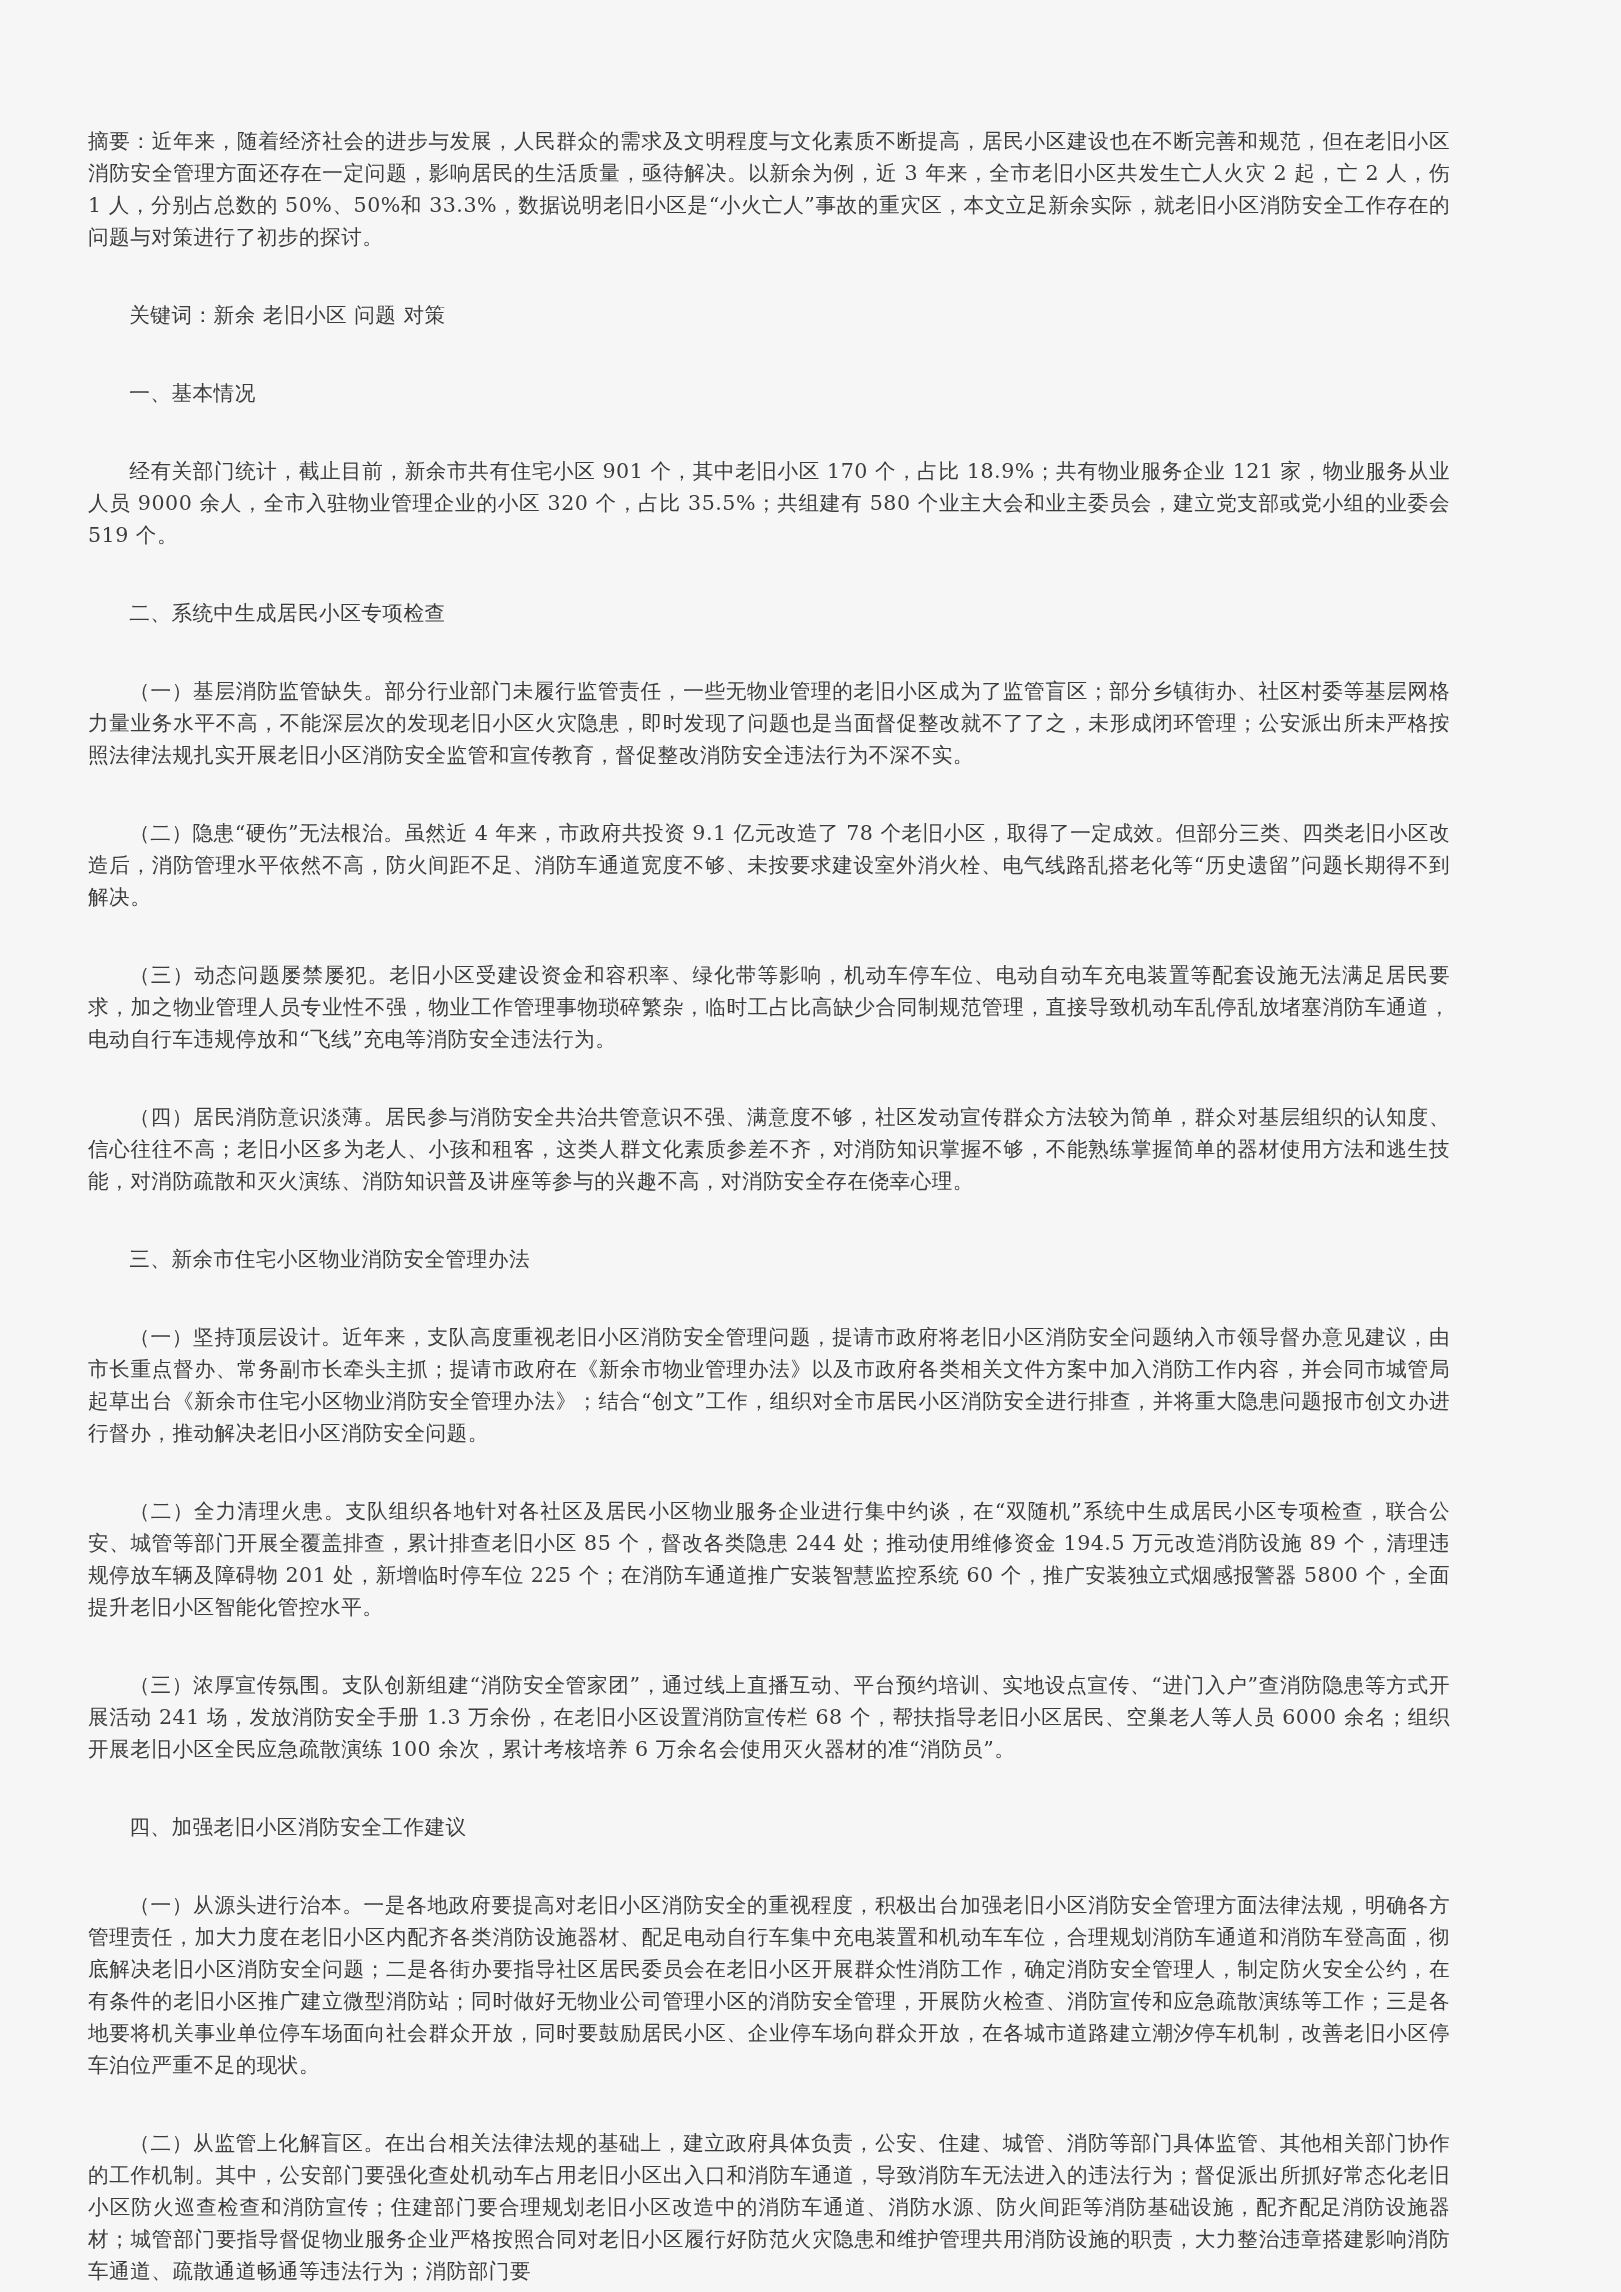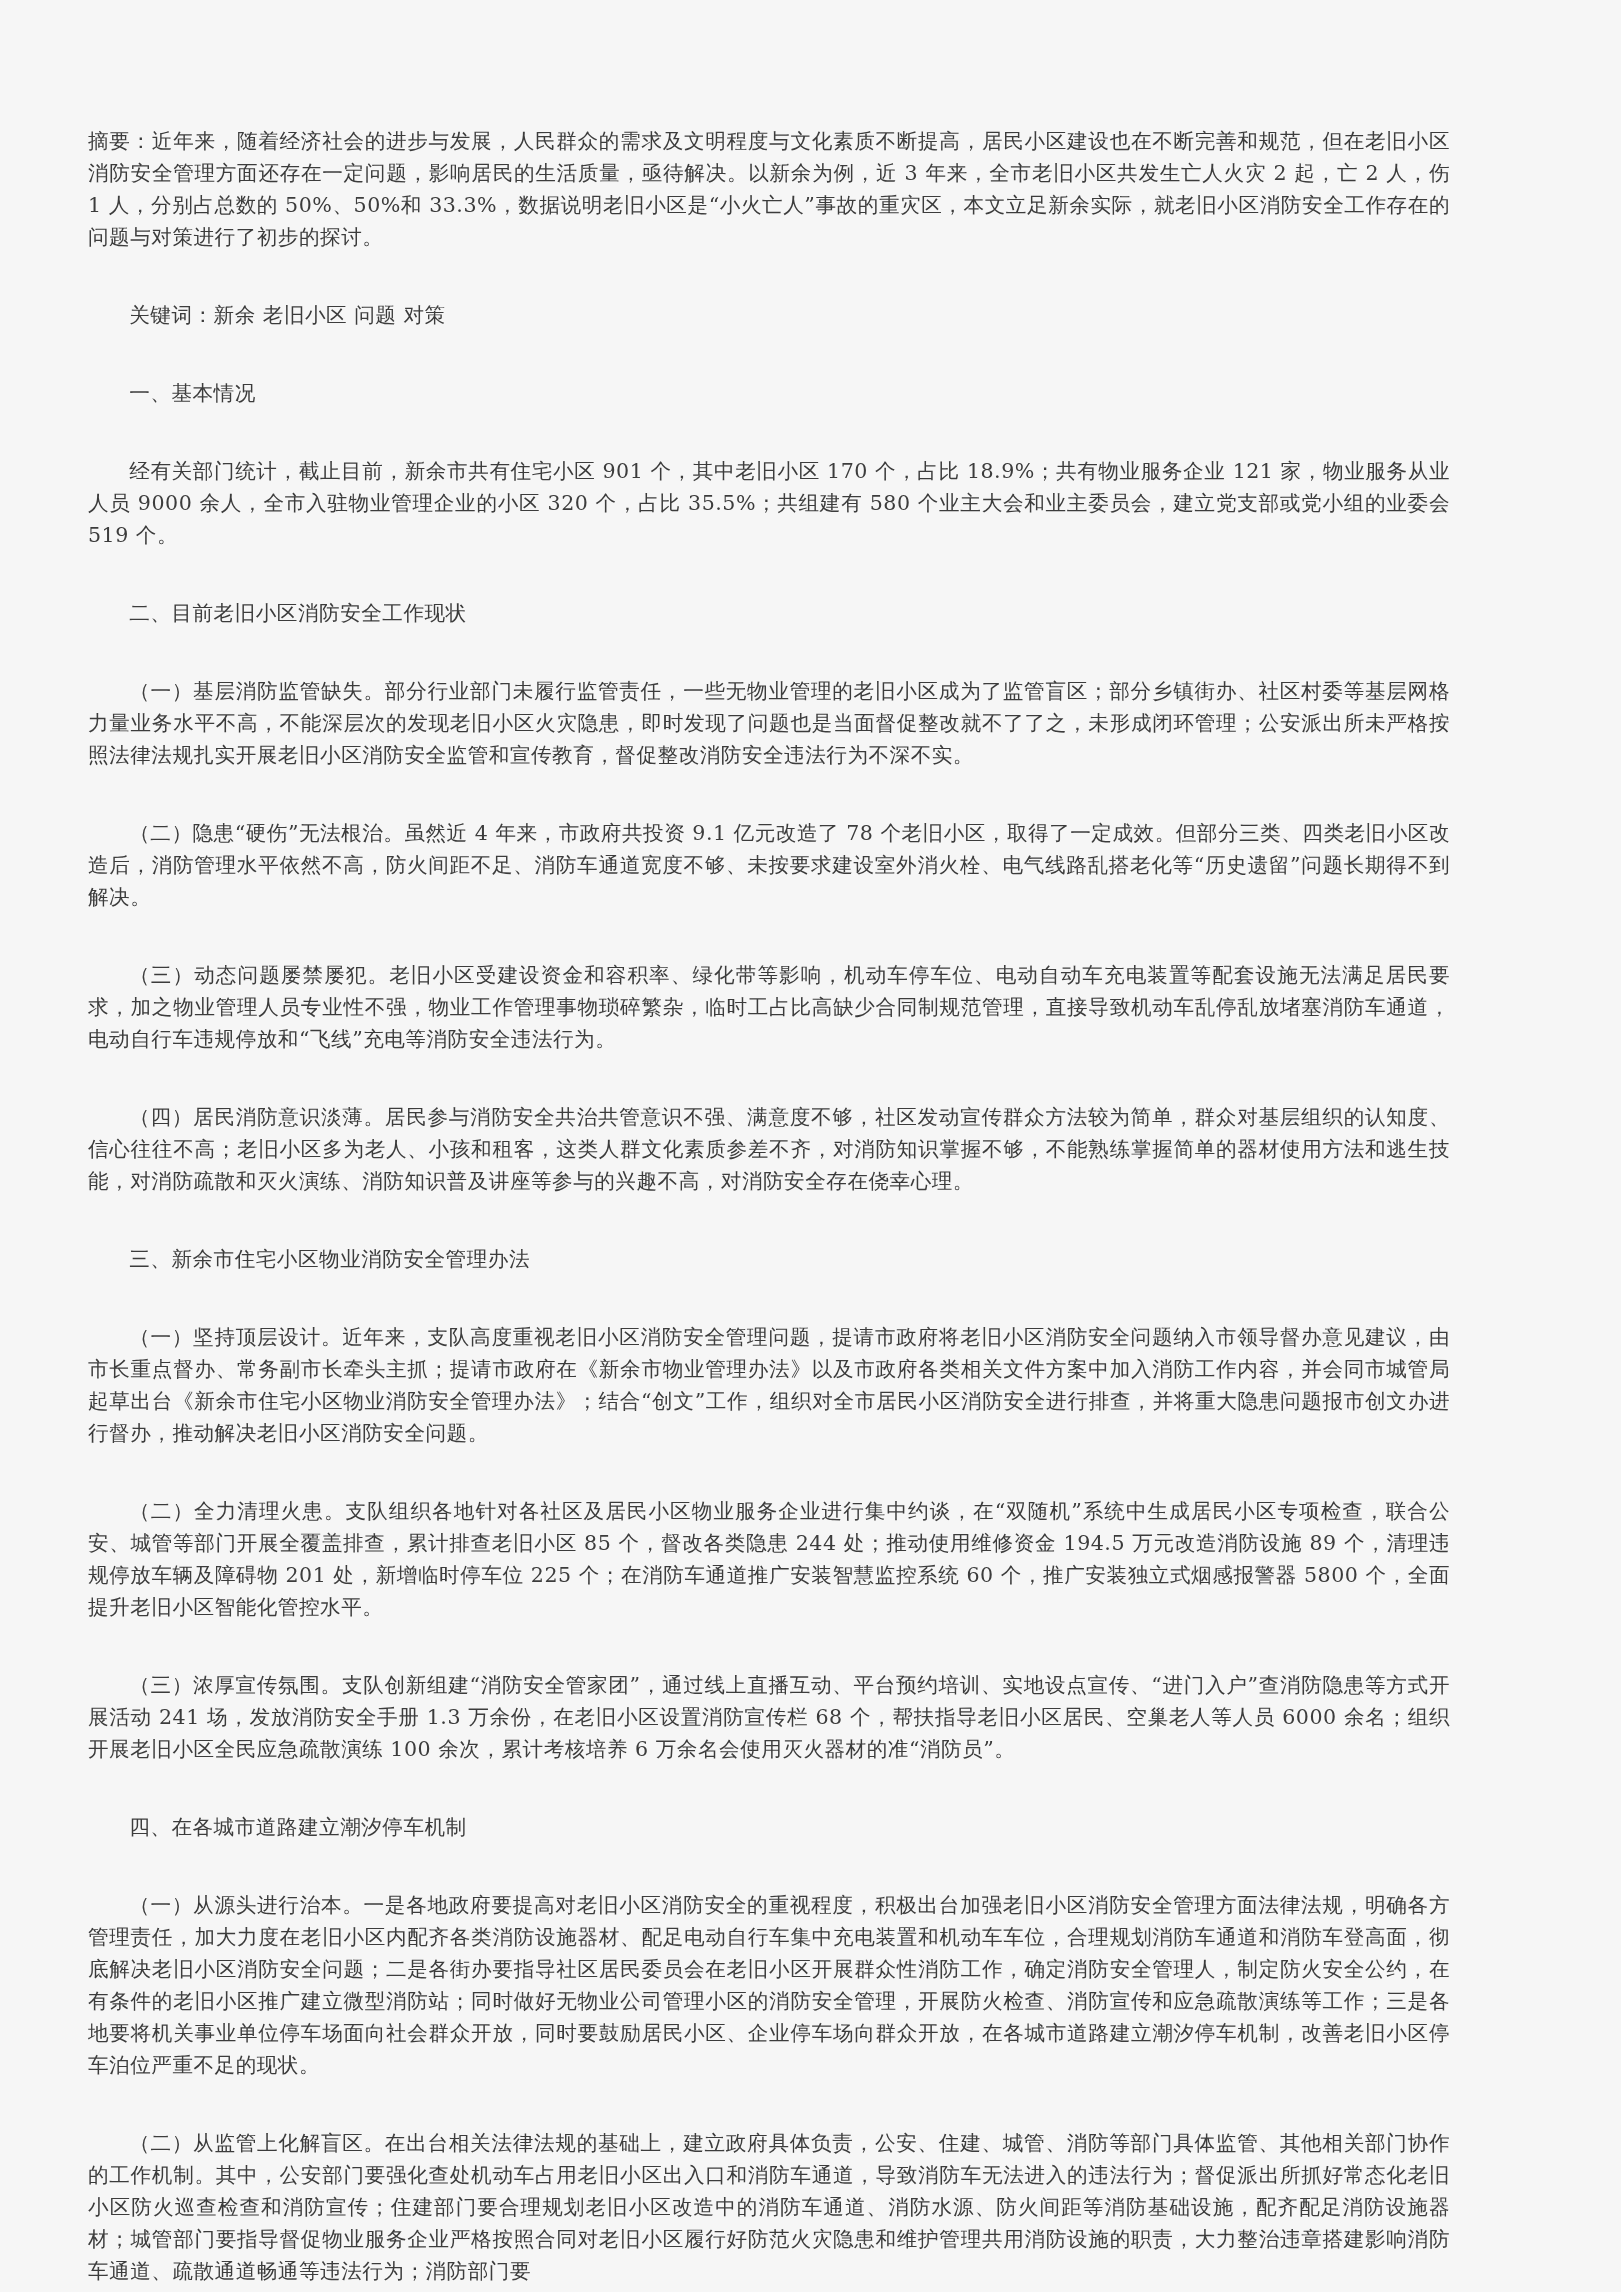--- a/index.html
+++ b/index.html
@@ -36,27 +36,27 @@
 </head>
 <body>
 
 <div class="page">
   <div class="doc">
 
   <p>摘要：近年来，随着经济社会的进步与发展，人民群众的需求及文明程度与文化素质不断提高，居民小区建设也在不断完善和规范，但在老旧小区消防安全管理方面还存在一定问题，影响居民的生活质量，亟待解决。以新余为例，近 3 年来，全市老旧小区共发生亡人火灾 2 起，亡 2 人，伤 1 人，分别占总数的 50%、50%和 33.3%，数据说明老旧小区是“小火亡人”事故的重灾区，本文立足新余实际，就老旧小区消防安全工作存在的问题与对策进行了初步的探讨。</p>
       <p class="indent">关键词：新余 老旧小区 问题 对策</p>
       <p class="indent">一、基本情况</p>
       <p class="indent">经有关部门统计，截止目前，新余市共有住宅小区 901 个，其中老旧小区 170 个，占比 18.9%；共有物业服务企业 121 家，物业服务从业人员 9000 余人，全市入驻物业管理企业的小区 320 个，占比 35.5%；共组建有 580 个业主大会和业主委员会，建立党支部或党小组的业委会 519 个。</p>
-      <p class="indent">二、目前老旧小区消防安全工作现状</p>
+      <p class="indent">二、系统中生成居民小区专项检查</p>
       <p class="indent">（一）基层消防监管缺失。部分行业部门未履行监管责任，一些无物业管理的老旧小区成为了监管盲区；部分乡镇街办、社区村委等基层网格力量业务水平不高，不能深层次的发现老旧小区火灾隐患，即时发现了问题也是当面督促整改就不了了之，未形成闭环管理；公安派出所未严格按照法律法规扎实开展老旧小区消防安全监管和宣传教育，督促整改消防安全违法行为不深不实。</p>
       <p class="indent">（二）隐患“硬伤”无法根治。虽然近 4 年来，市政府共投资 9.1 亿元改造了 78 个老旧小区，取得了一定成效。但部分三类、四类老旧小区改造后，消防管理水平依然不高，防火间距不足、消防车通道宽度不够、未按要求建设室外消火栓、电气线路乱搭老化等“历史遗留”问题长期得不到解决。</p>
       <p class="indent">（三）动态问题屡禁屡犯。老旧小区受建设资金和容积率、绿化带等影响，机动车停车位、电动自动车充电装置等配套设施无法满足居民要求，加之物业管理人员专业性不强，物业工作管理事物琐碎繁杂，临时工占比高缺少合同制规范管理，直接导致机动车乱停乱放堵塞消防车通道，电动自行车违规停放和“飞线”充电等消防安全违法行为。</p>
       <p class="indent">（四）居民消防意识淡薄。居民参与消防安全共治共管意识不强、满意度不够，社区发动宣传群众方法较为简单，群众对基层组织的认知度、信心往往不高；老旧小区多为老人、小孩和租客，这类人群文化素质参差不齐，对消防知识掌握不够，不能熟练掌握简单的器材使用方法和逃生技能，对消防疏散和灭火演练、消防知识普及讲座等参与的兴趣不高，对消防安全存在侥幸心理。</p>
       <p class="indent">三、新余市住宅小区物业消防安全管理办法</p>
       <p class="indent">（一）坚持顶层设计。近年来，支队高度重视老旧小区消防安全管理问题，提请市政府将老旧小区消防安全问题纳入市领导督办意见建议，由市长重点督办、常务副市长牵头主抓；提请市政府在《新余市物业管理办法》以及市政府各类相关文件方案中加入消防工作内容，并会同市城管局起草出台《新余市住宅小区物业消防安全管理办法》；结合“创文”工作，组织对全市居民小区消防安全进行排查，并将重大隐患问题报市创文办进行督办，推动解决老旧小区消防安全问题。</p>
       <p class="indent">（二）全力清理火患。支队组织各地针对各社区及居民小区物业服务企业进行集中约谈，在“双随机”系统中生成居民小区专项检查，联合公安、城管等部门开展全覆盖排查，累计排查老旧小区 85 个，督改各类隐患 244 处；推动使用维修资金 194.5 万元改造消防设施 89 个，清理违规停放车辆及障碍物 201 处，新增临时停车位 225 个；在消防车通道推广安装智慧监控系统 60 个，推广安装独立式烟感报警器 5800 个，全面提升老旧小区智能化管控水平。</p>
       <p class="indent">（三）浓厚宣传氛围。支队创新组建“消防安全管家团”，通过线上直播互动、平台预约培训、实地设点宣传、“进门入户”查消防隐患等方式开展活动 241 场，发放消防安全手册 1.3 万余份，在老旧小区设置消防宣传栏 68 个，帮扶指导老旧小区居民、空巢老人等人员 6000 余名；组织开展老旧小区全民应急疏散演练 100 余次，累计考核培养 6 万余名会使用灭火器材的准“消防员”。</p>
-      <p class="indent">四、在各城市道路建立潮汐停车机制</p>
+      <p class="indent">四、加强老旧小区消防安全工作建议</p>
       <p class="indent">（一）从源头进行治本。一是各地政府要提高对老旧小区消防安全的重视程度，积极出台加强老旧小区消防安全管理方面法律法规，明确各方管理责任，加大力度在老旧小区内配齐各类消防设施器材、配足电动自行车集中充电装置和机动车车位，合理规划消防车通道和消防车登高面，彻底解决老旧小区消防安全问题；二是各街办要指导社区居民委员会在老旧小区开展群众性消防工作，确定消防安全管理人，制定防火安全公约，在有条件的老旧小区推广建立微型消防站；同时做好无物业公司管理小区的消防安全管理，开展防火检查、消防宣传和应急疏散演练等工作；三是各地要将机关事业单位停车场面向社会群众开放，同时要鼓励居民小区、企业停车场向群众开放，在各城市道路建立潮汐停车机制，改善老旧小区停车泊位严重不足的现状。</p>
       <p class="indent">（二）从监管上化解盲区。在出台相关法律法规的基础上，建立政府具体负责，公安、住建、城管、消防等部门具体监管、其他相关部门协作的工作机制。其中，公安部门要强化查处机动车占用老旧小区出入口和消防车通道，导致消防车无法进入的违法行为；督促派出所抓好常态化老旧小区防火巡查检查和消防宣传；住建部门要合理规划老旧小区改造中的消防车通道、消防水源、防火间距等消防基础设施，配齐配足消防设施器材；城管部门要指导督促物业服务企业严格按照合同对老旧小区履行好防范火灾隐患和维护管理共用消防设施的职责，大力整治违章搭建影响消防车通道、疏散通道畅通等违法行为；消防部门要</p>
     </div>
 </div>
 
 
 </body></html>

